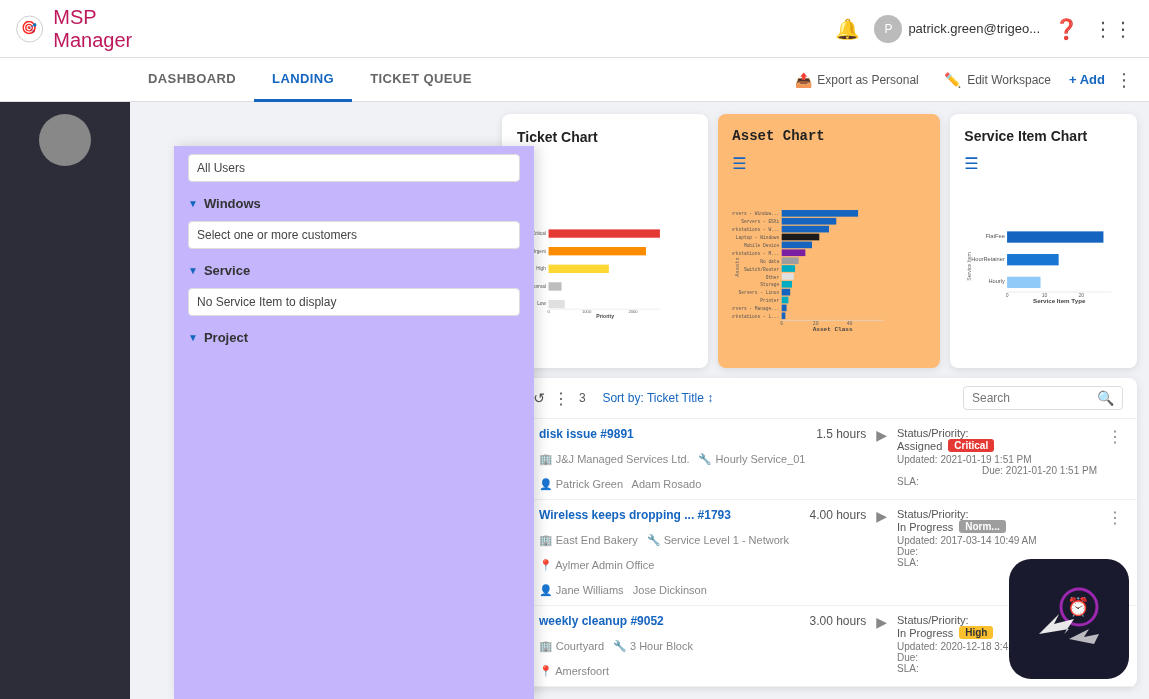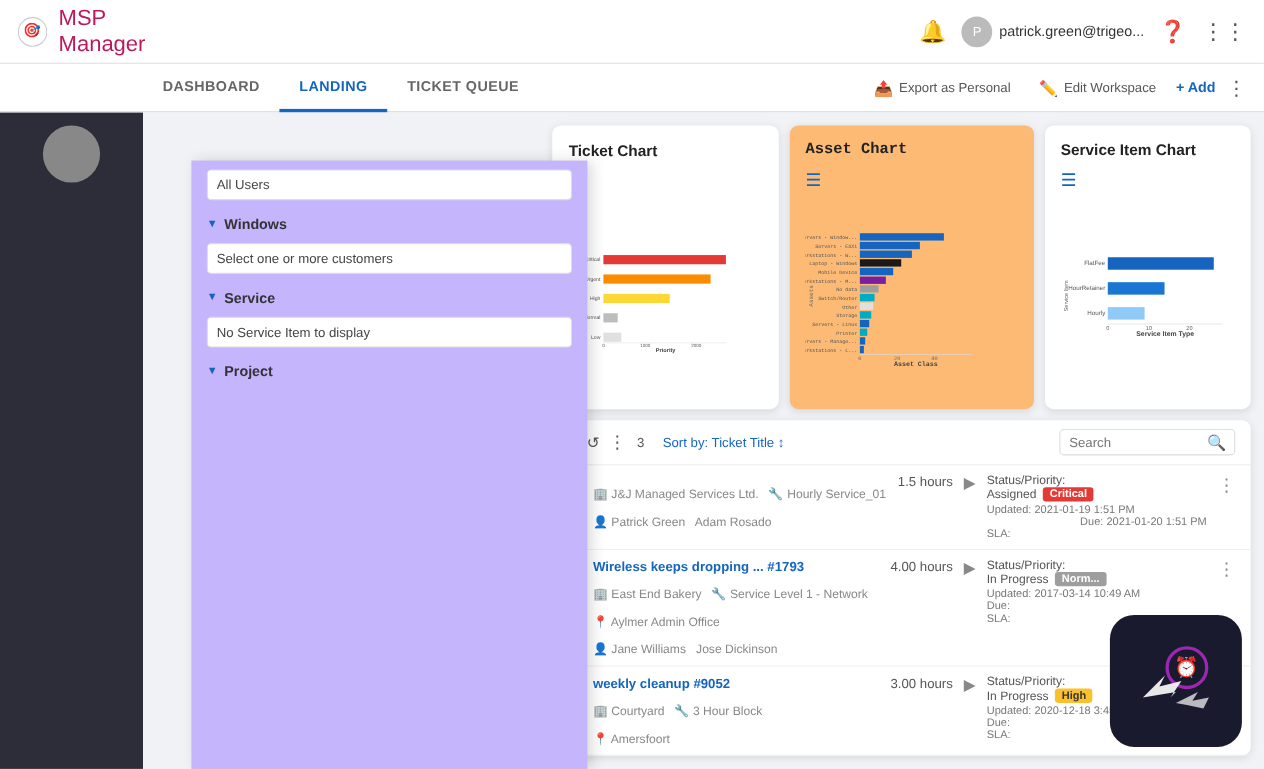--- a/index.html
+++ b/index.html
@@ -368,20 +368,21 @@
           <input type="text" style="border: 1px solid rgb(221, 221, 221); border-radius: 4px; padding: 4px 28px 4px 8px; font-size: 12px; width: 160px; outline: none;" placeholder="Search">
           <span style="position:absolute;right:8px;top:50%;transform:translateY(-50%);color:#888;font-size:14px;">🔍</span>
         </div>
       </div>
 
       <div>
 
         <div class="ticket-item">
           <input type="checkbox" class="ticket-checkbox" style="">
           <div class="ticket-main">
+            <div class="ticket-title">disk issue  #9891</div>
             <div class="ticket-sub">
               <span>🏢</span>
               <span>J&amp;J Managed Services Ltd.</span>
               &nbsp;
               <span>🔧</span>
               <span>Hourly Service_01</span>
             </div>
             <div class="ticket-sub">
               <span>👤</span>
               <span>Patrick Green</span>

